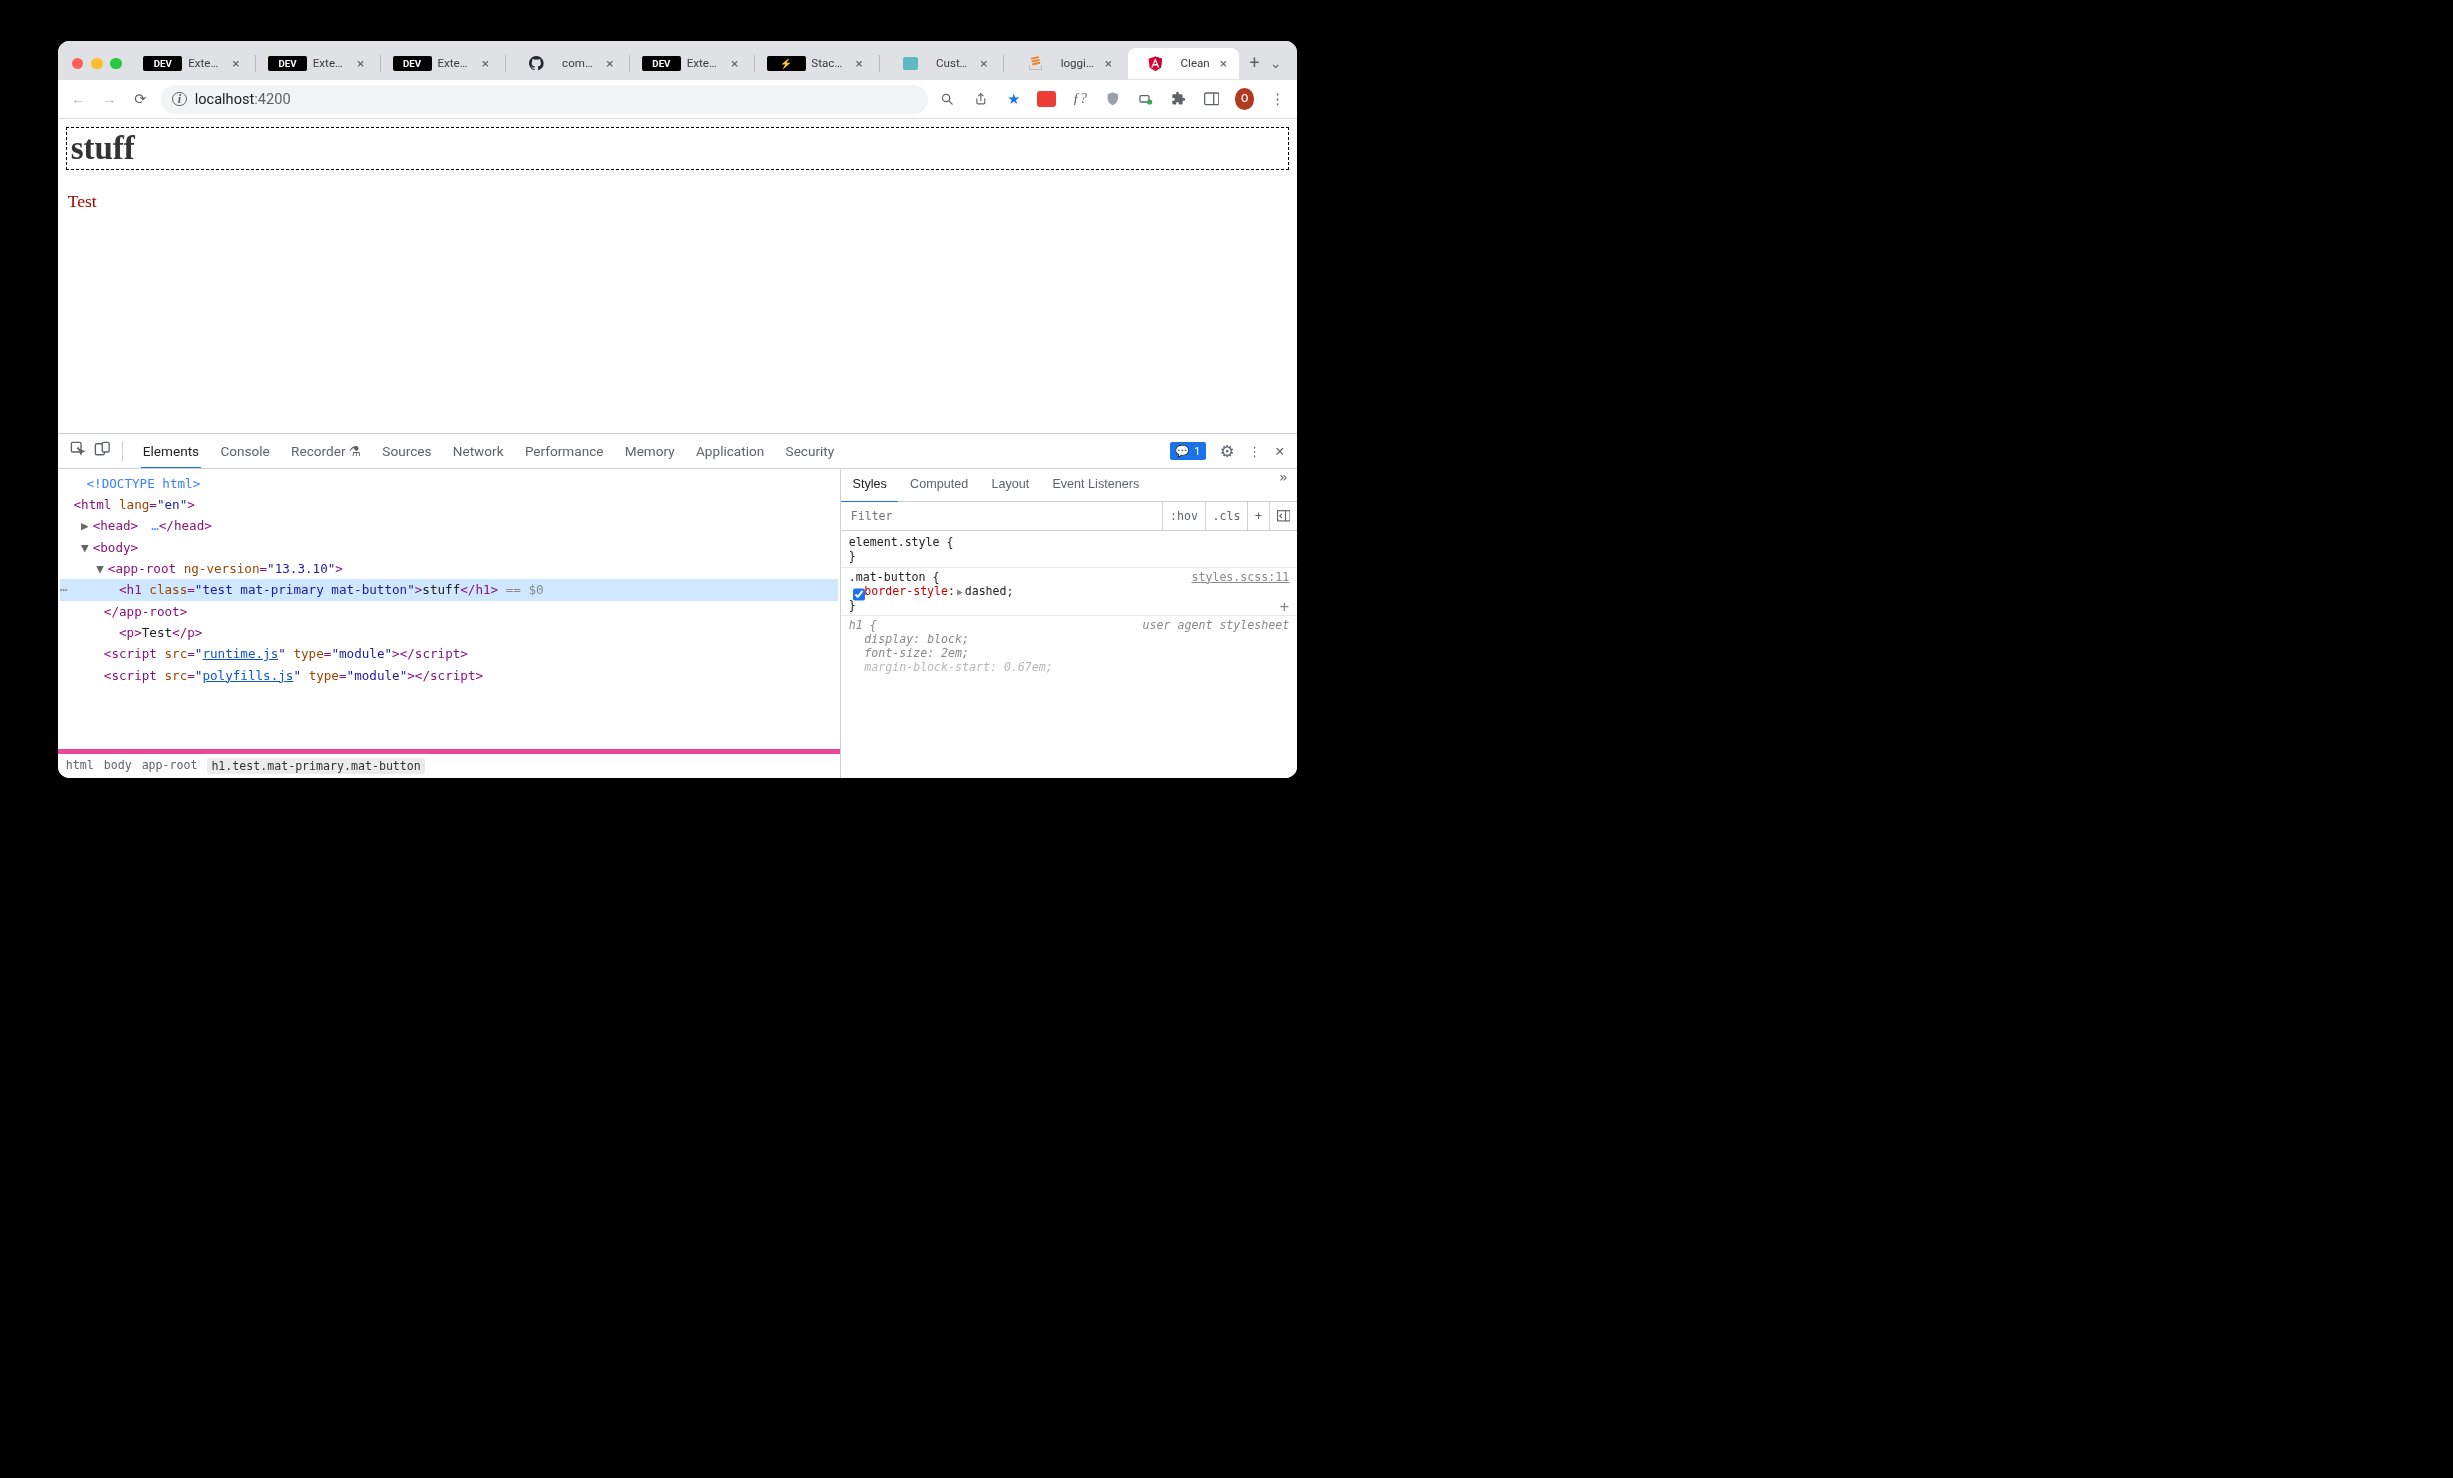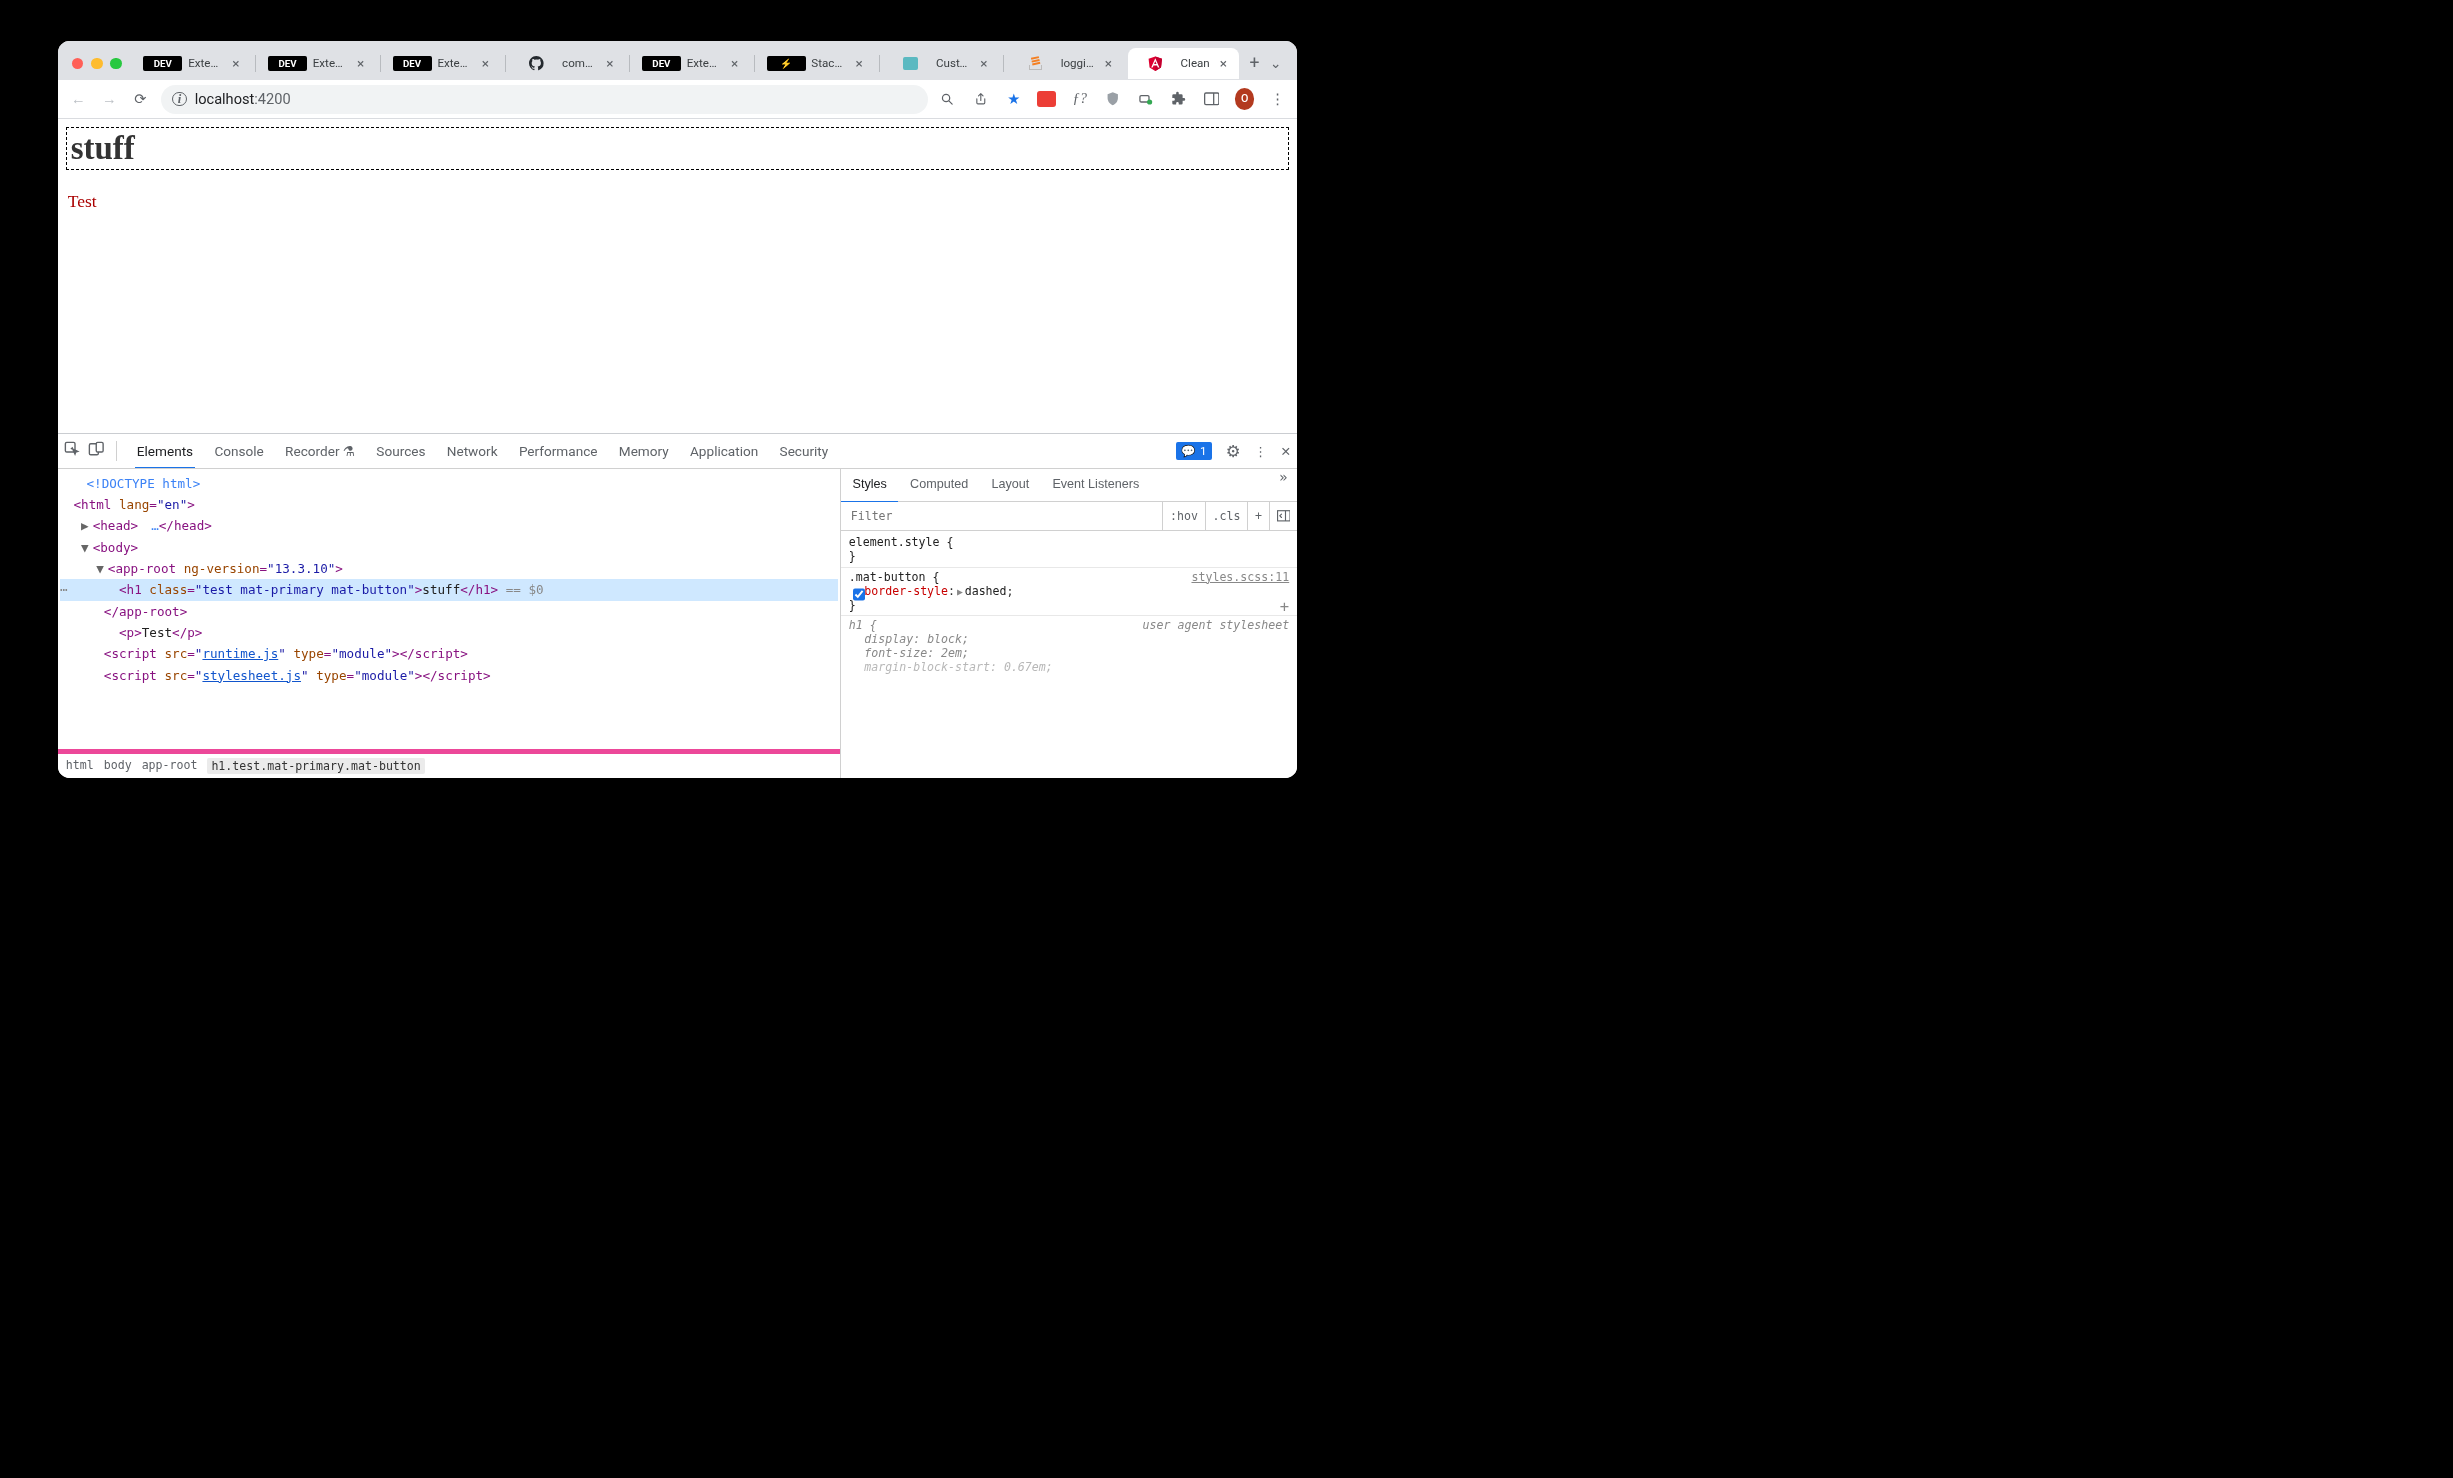--- a/index.html
+++ b/index.html
@@ -96,21 +96,21 @@
   .ext-font{ font-family:serif;font-style:italic;}
   .avatar{ width:21.3px;height:21.3px;border-radius:50%;background:#b33a1f;color:#fff;font-size:10.7px;display:flex;align-items:center;justify-content:center;font-weight:500;}
 
   
   .page{ flex:0 0 auto; background:#fff; padding:7.8px; height:315px; border-bottom:1px solid #cacdd1;}
   .page h1{ border:1.5px dashed #000; margin:0; padding:1.9px 3.9px; font-family:"Times New Roman",serif; font-weight:800; font-size:33px;}
   .page p{ font-family:"Times New Roman",serif; color:#a00; font-size:17.5px; margin:21.3px 0 0 1.9px;}
 
   
   .devtools{ flex:1; display:flex; flex-direction:column; background:#fff; min-height:0;}
-  .dt-top{ display:flex; align-items:center; height:35px; border-bottom:1px solid #d0d0d0; padding:0 6px; gap:17.5px;}
+  .dt-top{ display:flex; align-items:center; height:35px; border-bottom:1px solid #d0d0d0; padding:0 12px; gap:17.5px;}
   .dt-top .picker{ display:flex; gap:7.8px; border-right:1px solid #d0d0d0; padding-right:11.6px;}
   .dt-top .picker span{ font-size:14.6px; color:#5f6368; cursor:pointer;}
   .dt-tab{ font-size:13.6px; color:#5f6368; cursor:pointer; padding:7.8px 1.9px;}
   .dt-tab.active{ color:#202124; border-bottom:1.9px solid #1a73e8; margin-bottom:-1px;}
   .dt-top-right{ margin-left:auto; display:flex; align-items:center; gap:13.6px; color:#5f6368;}
   .issue-badge{ background:#1a73e8; color:#fff; border-radius:1.9px; padding:1.9px 5.8px; font-size:11.6px; display:flex; align-items:center; gap:3.9px;}
 
   .dt-body{ flex:1; display:flex; min-height:0;}
   .elements{ flex:1; display:flex; flex-direction:column; border-right:1px solid #d0d0d0; font-family:Menlo,Consolas,monospace; font-size:12.6px; min-height:0;}
   .elements .tree{ flex:1; overflow:auto; padding:3.9px 1.9px 3.9px 1.9px; line-height:21.3px;}
@@ -328,21 +328,21 @@
         <div class="tree">
 <div class="ln"><span class="gray">&lt;!DOCTYPE html&gt;</span></div>
 <div class="ln"><span class="tg">&lt;html</span> <span class="an">lang</span><span class="tg">=</span><span class="av">"<span>en</span>"</span><span class="tg">&gt;</span></div>
 <div class="ln"> <span class="arrow">▶</span><span class="tg">&lt;head&gt;</span><span class="gray">…</span><span class="tg">&lt;/head&gt;</span></div>
 <div class="ln"> <span class="arrow">▼</span><span class="tg">&lt;body&gt;</span></div>
 <div class="ln">   <span class="arrow">▼</span><span class="tg">&lt;app-root</span> <span class="an">ng-version</span><span class="tg">=</span><span class="av">"<span>13.3.10</span>"</span><span class="tg">&gt;</span></div>
 <div class="ln sel" style="position:relative;"><span class="gutter-area" style="left:0;">⋯</span>      <span class="tg">&lt;h1</span> <span class="an">class</span><span class="tg">=</span><span class="av">"<span>test mat-primary mat-button</span>"</span><span class="tg">&gt;</span><span class="tx">stuff</span><span class="tg">&lt;/h1&gt;</span><span class="eq0"> == $0</span></div>
 <div class="ln">    <span class="tg">&lt;/app-root&gt;</span></div>
 <div class="ln">      <span class="tg">&lt;p&gt;</span><span class="tx">Test</span><span class="tg">&lt;/p&gt;</span></div>
 <div class="ln">    <span class="tg">&lt;script</span> <span class="an">src</span><span class="tg">=</span><span class="av">"<span class="lnk">runtime.js</span>"</span> <span class="an">type</span><span class="tg">=</span><span class="av">"<span>module</span>"</span><span class="tg">&gt;&lt;/script&gt;</span></div>
-<div class="ln">    <span class="tg">&lt;script</span> <span class="an">src</span><span class="tg">=</span><span class="av">"<span class="lnk">stylesheet.js</span>"</span> <span class="an">type</span><span class="tg">=</span><span class="av">"<span>module</span>"</span><span class="tg">&gt;&lt;/script&gt;</span></div>
+<div class="ln">    <span class="tg">&lt;script</span> <span class="an">src</span><span class="tg">=</span><span class="av">"<span class="lnk">polyfills.js</span>"</span> <span class="an">type</span><span class="tg">=</span><span class="av">"<span>module</span>"</span><span class="tg">&gt;&lt;/script&gt;</span></div>
         </div>
         <div class="crumbs">
           <span>html</span>
           <span>body</span>
           <span>app-root</span>
           <span class="sel">h1.test.mat-primary.mat-button</span>
         </div>
       </div>
 
       <div class="styles">

